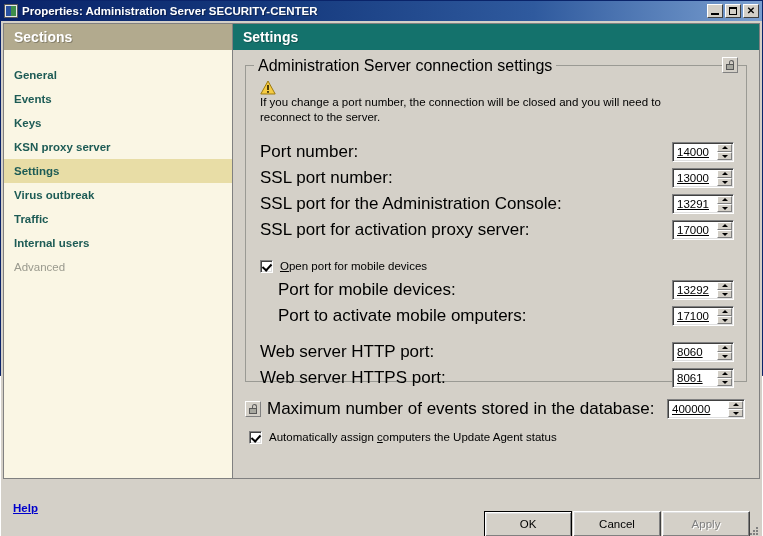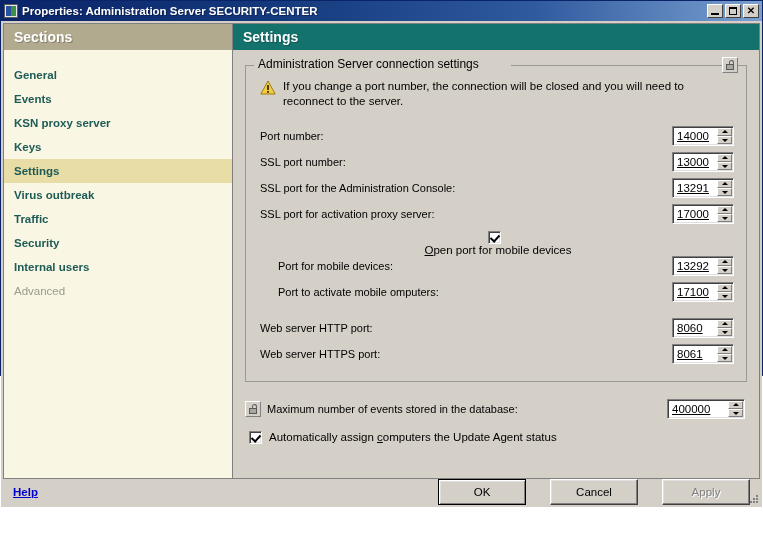--- a/index.html
+++ b/index.html
@@ -228,21 +228,21 @@
     left: auto;
     height: 1px;
     background: #9a9a94;
   }
   .gb-title {
     position: absolute;
     top: -8px;
     left: 9px;
     background: #d4d0c8;
     padding: 0 4px 0 3px;
-    font-size: 12px;
+    font-size: 16px;
     color: #000;
     white-space: nowrap;
   }
   .gb-lock {
     position: absolute;
     top: -8px;
     right: 8px;
     width: 16px;
     height: 16px;
     background: #d4d0c8;
@@ -274,20 +274,21 @@
     background: #a8a8a0;
     border: 1px solid #585858;
     box-sizing: border-box;
   }
 
   
   .warn-row {
     display: flex;
     align-items: flex-start;
     margin: 4px 0 14px 4px;
+    flex-direction: column;
   }
   .warn-icon {
     width: 16px; height: 15px;
     flex: 0 0 auto;
     margin-right: 7px;
     margin-top: 1px;
     position: relative;
   }
   .warn-text {
     font-size: 11.5px;
@@ -296,21 +297,21 @@
   }
 
   
   .field-row {
     display: flex;
     align-items: center;
     height: 26px;
     position: relative;
   }
   .field-label {
-    font-size: 11px;
+    font-size: 17px;
     white-space: nowrap;
     padding-left: 4px;
   }
   .field-label.indent {
     padding-left: 22px;
   }
   .spin {
     position: absolute;
     right: 2px;
     display: flex;
@@ -431,22 +432,23 @@
   .help-link {
     color: #0000cc;
     text-decoration: underline;
     font-size: 11.5px;
     font-weight: bold;
     cursor: default;
   }
   .footer-buttons {
     margin-left: auto;
     display: flex;
-    gap: 24px;
+    gap: 1px;
     align-items: flex-end;
+    margin-top: 32px;
   }
   .btn {
     width: 88px;
     height: 26px;
     background: #d4d0c8;
     border-top: 1px solid #ffffff;
     border-left: 1px solid #ffffff;
     border-right: 1px solid #404040;
     border-bottom: 1px solid #404040;
     box-shadow: inset -1px -1px 0 #808080, inset 1px 1px 0 #dfdfdf;
@@ -500,26 +502,25 @@
 
   <div class="client">
 
     <div class="panes">
 
       <div class="sidebar">
         <div class="sidebar-header">Sections</div>
         <div class="sidebar-list">
           <div class="sb-item">General</div>
           <div class="sb-item">Events</div>
+          <div class="sb-item">Keys</div>
           <div class="sb-item">KSN proxy server</div>
-          <div class="sb-item">Keys</div>
           <div class="sb-item selected">Settings</div>
           <div class="sb-item">Virus outbreak</div>
           <div class="sb-item">Traffic</div>
-          <div class="sb-item">Security</div>
           <div class="sb-item">Internal users</div>
           <div class="sb-item disabled">Advanced</div>
         </div>
       </div>
 
       <div class="content">
         <div class="content-header">Settings</div>
 
         <div class="content-body">
 
@@ -599,21 +600,21 @@
                   <span class="spin-btn">
                       <i class="arrow-up"></i>
                     </span>
                   <span class="spin-btn">
                       <i class="arrow-down"></i>
                     </span>
                 </span>
               </span>
             </div>
 
-            <div class="check-row" style="margin-top:4px;flex-direction:column;">
+            <div class="check-row" style="margin-top:12px;">
               <span class="checkbox checked"></span>
               <span class="check-label"><span class="acc">O</span><span>pen port for mobile devices</span></span>
             </div>
 
             <div class="field-row">
               <span class="field-label indent">Port for mobile devices:</span>
               <span class="spin">
                 <input type="text" value="13292" style="">
                 <span class="spin-btns">
                   <span class="spin-btn">

